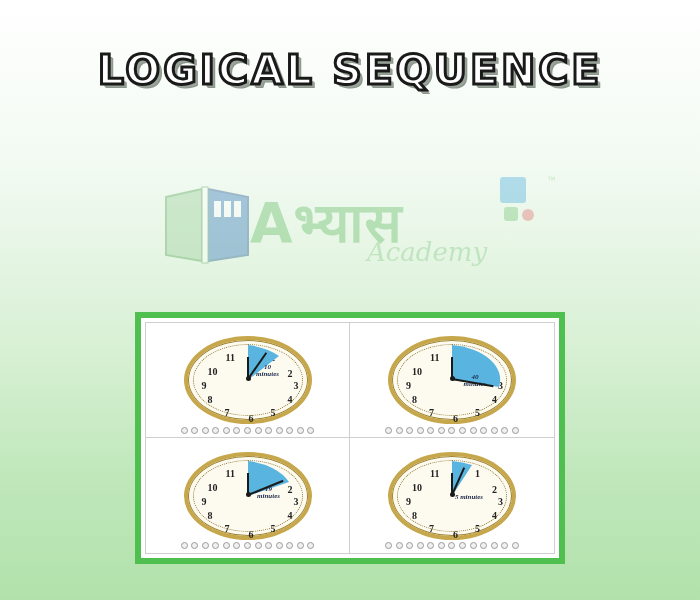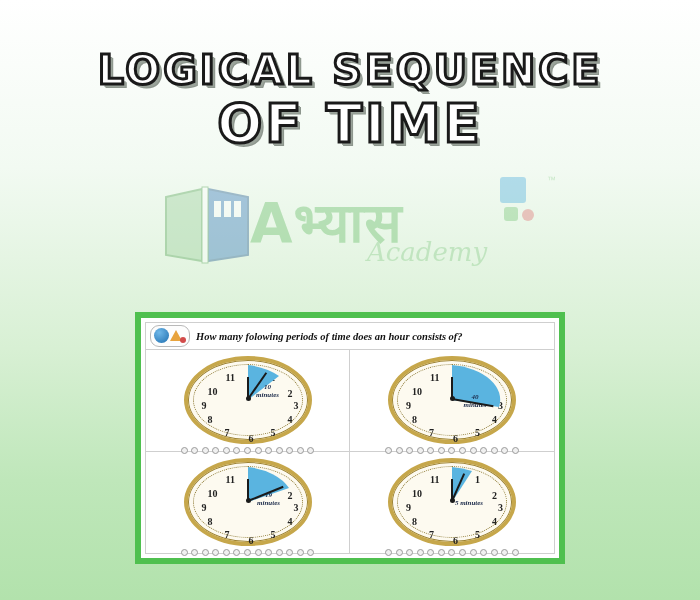--- a/index.html
+++ b/index.html
@@ -163,21 +163,20 @@
     position:absolute;width:5px;height:5px;border-radius:50%;background:#1a1a1a;
   }
 </style>
 </head>
 <body>
 
 <div class="page">
 
   <div class="title-block">
     <span class="title-line">LOGICAL  SEQUENCE</span>
-    <span class="title-line second">OF  TIME</span>
   </div>
 
   <div class="watermark">
     <svg class="wm-book" viewBox="0 0 92 86">
       <path d="M4 14 L40 6 L40 78 L4 72 Z" fill="#9fd29f" stroke="#5fa85f" stroke-width="2"></path>
       <path d="M46 6 L86 14 L86 72 L46 78 Z" fill="#3f7fbf" stroke="#2e6396" stroke-width="2"></path>
       <rect x="40" y="4" width="6" height="76" fill="#ffffff" stroke="#5fa85f" stroke-width="1"></rect>
       <rect x="52" y="18" width="7" height="16" fill="#ffffff"></rect>
       <rect x="62" y="18" width="7" height="16" fill="#ffffff"></rect>
       <rect x="72" y="18" width="7" height="16" fill="#ffffff"></rect>
@@ -186,28 +185,20 @@
     <div class="wm-sub">Academy</div>
     <div class="wm-sq" style="left:348px;top:2px;width:26px;height:26px;background:#5ab4e0;"></div>
     <div class="wm-sq" style="left:352px;top:32px;width:14px;height:14px;background:#7fc97f;"></div>
     <div class="wm-sq" style="left:370px;top:34px;width:12px;height:12px;background:#e07b7b;border-radius:50%;"></div>
     <div class="wm-tm">™</div>
   </div>
 
   <div class="worksheet">
     <div class="ws-inner">
 
-      <div class="ws-header">
-        <div class="ws-logo">
-          <span class="globe"></span>
-          <span class="tri"></span>
-          <span class="dot"></span>
-        </div>
-        <div class="ws-question">How many folowing periods of time does an hour consists of?</div>
-      </div>
 
       <div class="ws-grid">
 
         <div class="ws-cell">
           <div class="clock-wrap">
             <div class="clock">
               <div class="numeral" style="left:60px;top:6px;">12</div>
               <div class="numeral" style="left:83px;top:12px;">1</div>
               <div class="numeral" style="left:100px;top:28px;">2</div>
               <div class="numeral" style="left:106px;top:40px;">3</div>

